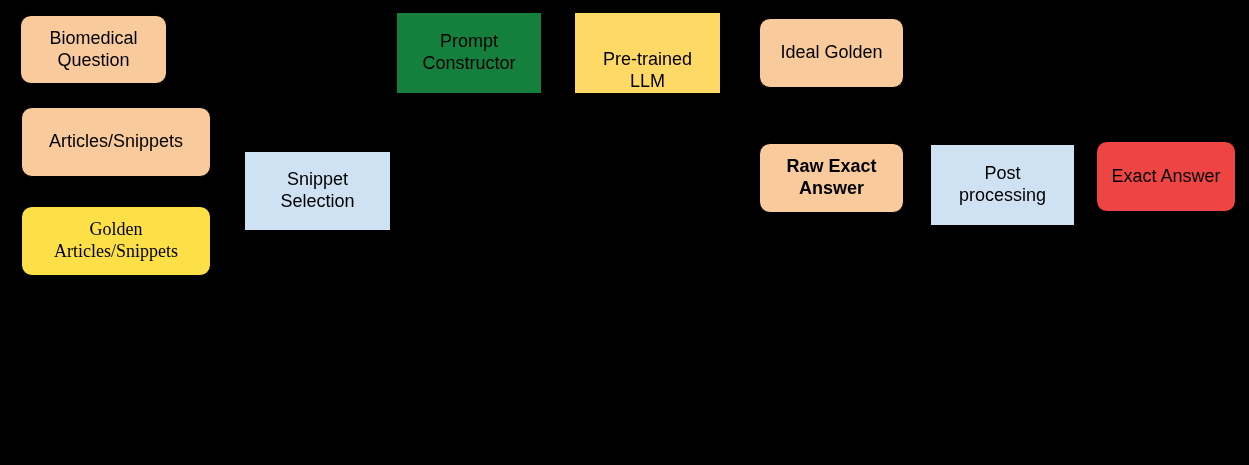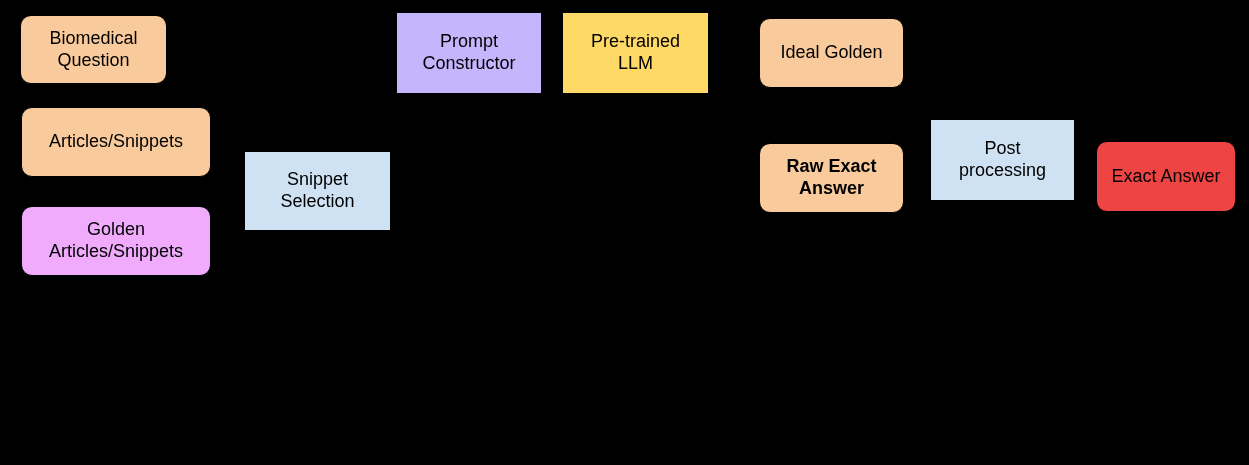--- a/index.html
+++ b/index.html
@@ -31,51 +31,51 @@
     line-height: 1.22;
     text-align: center;
     white-space: pre-line;
   }
   
   #n-biomedical-question   { left: 20px;   top: 15px;  width: 147px; height: 69px; }
   #n-articles-snippets     { left: 21px;   top: 107px; width: 190px; height: 70px; }
   #n-golden-articles       { left: 21px;   top: 206px; width: 190px; height: 70px; }
   #n-snippet-selection     { left: 244px;  top: 151px; width: 147px; height: 80px; }
   #n-prompt-constructor    { left: 396px;  top: 12px;  width: 146px; height: 82px; }
-  #n-pretrained-llm        { left: 562px;  top: 12px;  width: 147px; height: 82px; }
+  #n-pretrained-llm        { left: 574px;  top: 12px;  width: 147px; height: 82px; align-items: flex-end; }
   #n-ideal-answer          { left: 759px;  top: 18px;  width: 145px; height: 70px; }
   #n-raw-exact-answer      { left: 759px;  top: 143px; width: 145px; height: 70px; }
-  #n-post-processing       { left: 930px;  top: 119px; width: 145px; height: 82px; }
+  #n-post-processing       { left: 930px;  top: 144px; width: 145px; height: 82px; }
   #n-exact-answer          { left: 1096px; top: 141px; width: 140px; height: 71px; }
 </style>
 </head>
 <body>
 
 <div class="canvas">
 
   <div class="node node--rounded" id="n-biomedical-question" style="background: rgb(249, 203, 156);">
     <span class="node__label">Biomedical
 Question</span>
   </div>
 
   <div class="node node--rounded" id="n-articles-snippets" style="background: rgb(249, 203, 156);">
     <span class="node__label">Articles/Snippets</span>
   </div>
 
-  <div class="node node--rounded" id="n-golden-articles" style="background: #f0abfc;">
+  <div class="node node--rounded" id="n-golden-articles" style="background: #fde047; font-family: Liberation Serif, serif;">
     <span class="node__label">Golden
 Articles/Snippets</span>
   </div>
 
   <div class="node node--rect" id="n-snippet-selection" style="background: rgb(207, 226, 243);">
     <span class="node__label">Snippet
 Selection</span>
   </div>
 
-  <div class="node node--rect" id="n-prompt-constructor" style="background: #c4b5fd;">
+  <div class="node node--rect" id="n-prompt-constructor" style="background: #15803d;">
     <span class="node__label">Prompt
 Constructor</span>
   </div>
 
   <div class="node node--rect" id="n-pretrained-llm" style="background: rgb(255, 217, 102);">
     <span class="node__label">Pre-trained
 LLM</span>
   </div>
 
   <div class="node node--rounded" id="n-ideal-answer" style="background: rgb(249, 203, 156);">

